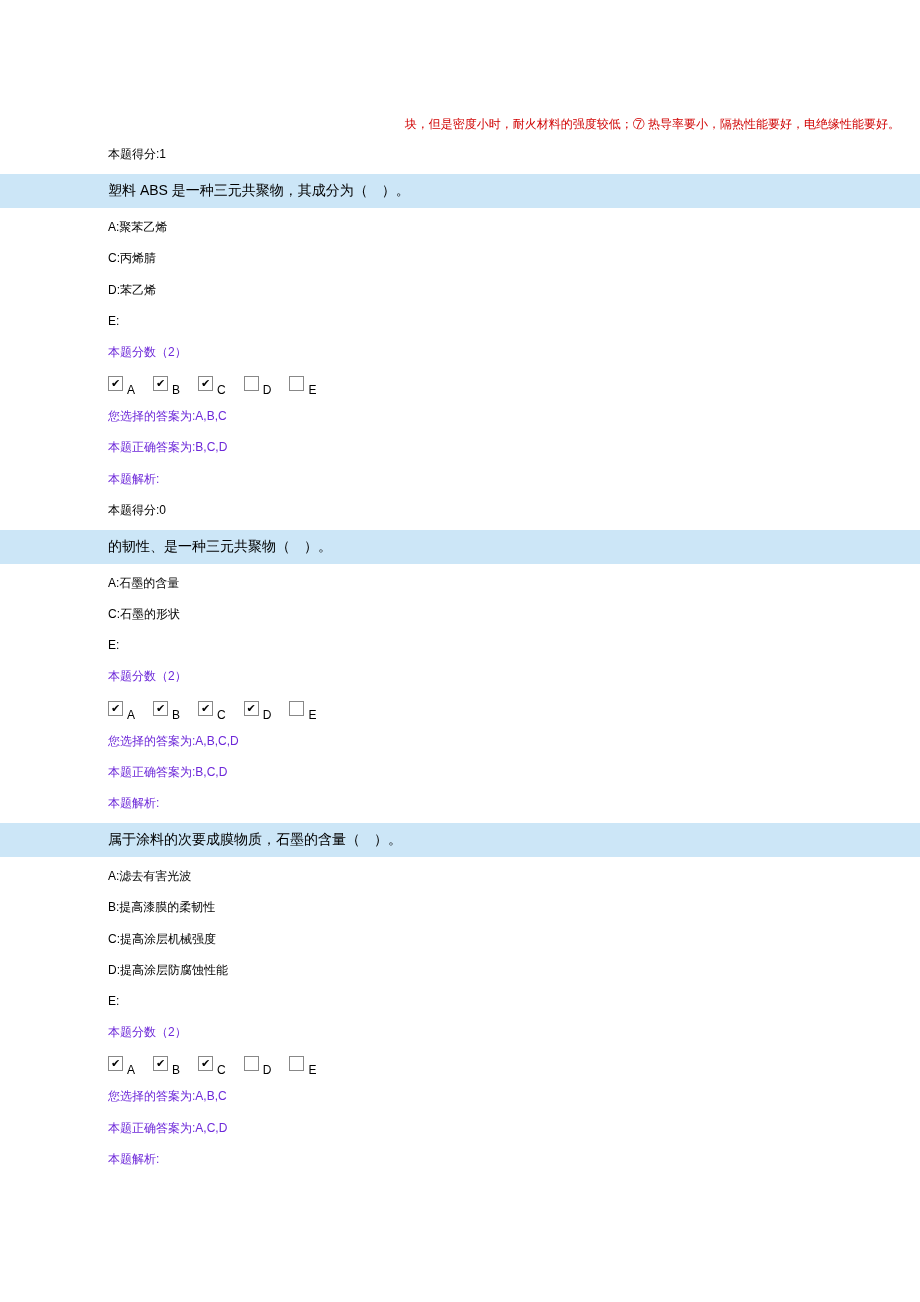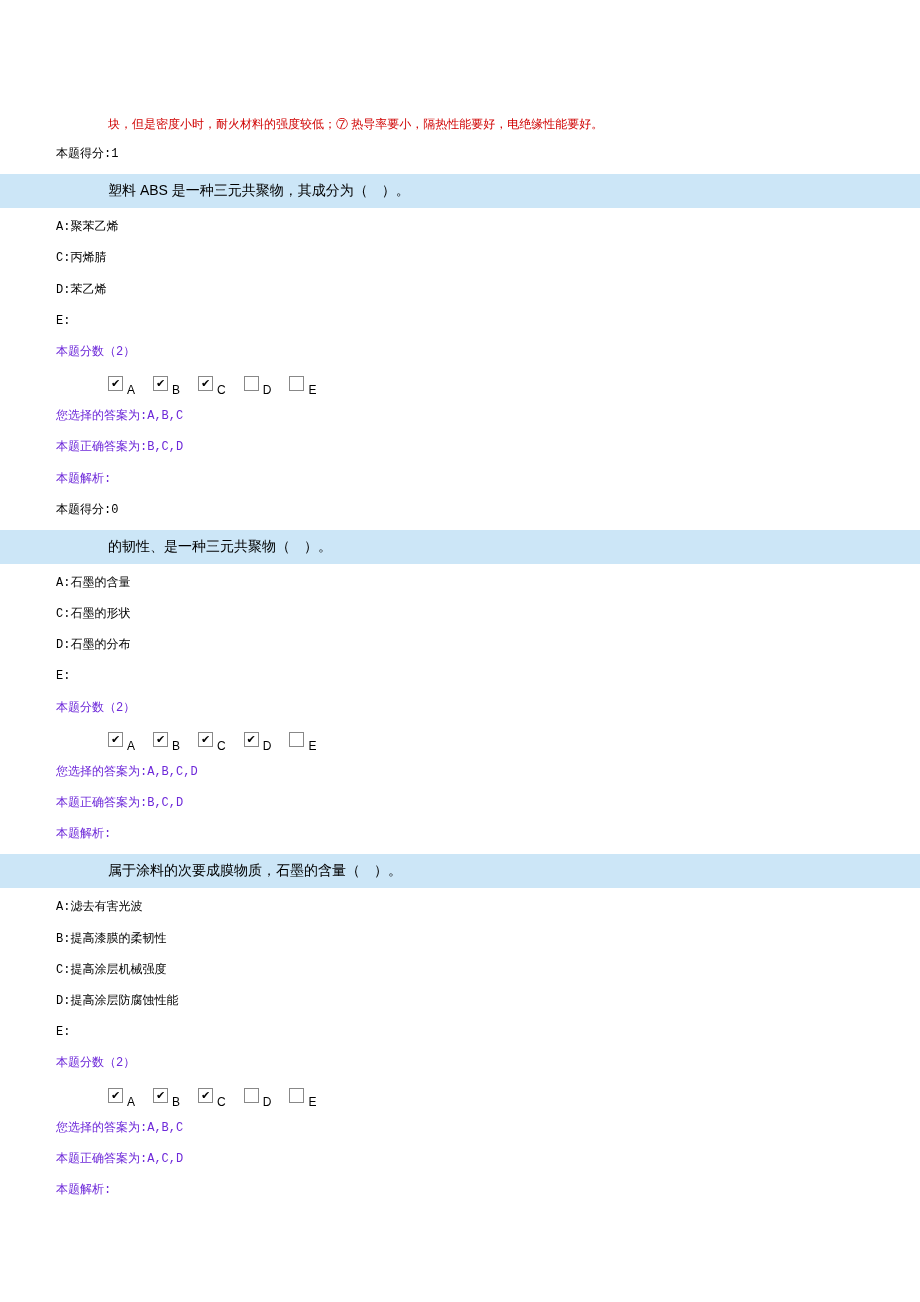--- a/index.html
+++ b/index.html
@@ -8,23 +8,22 @@
     font-family: "Microsoft YaHei", "SimSun", Arial, sans-serif;
     font-size: 12px;
     color: #000;
     background: #fff;
     width: 920px;
   }
   .content {
     padding: 0 0 40px 0;
   }
   .line {
-    padding: 6px 0 6px 56px;
+    padding: 6px 0 6px 108px;
     line-height: 1.6;
-    font-family: Liberation Mono, monospace;
   }
   .line-red {
     color: #6d28d9;
   }
   .question-header {
     background: #cce6f7;
     padding: 8px 0 8px 108px;
     margin: 4px 0;
     font-size: 14px;
   }
@@ -59,20 +58,21 @@
   }
   .cb-label {
     font-size: 12px;
     position: relative;
     top: 4px;
   }
   .top-continuation {
     padding: 6px 20px 6px 108px;
     color: #d00000;
     margin-top: 110px;
+    text-align: right;
   }
 </style>
 </head>
 <body>
 
 <div class="content">
 
   <div class="top-continuation">块，但是密度小时，耐火材料的强度较低；⑦ 热导率要小，隔热性能要好，电绝缘性能要好。</div>
   <div class="line">本题得分:1</div>
 
@@ -107,21 +107,20 @@
   </div>
 
   <div class="line line-red">您选择的答案为:A,B,C</div>
   <div class="line line-red">本题正确答案为:B,C,D</div>
   <div class="line line-red">本题解析:</div>
   <div class="line">本题得分:0</div>
 
   <div class="question-header">的韧性、是一种三元共聚物（　）。</div>
   <div class="line">A:石墨的含量</div>
   <div class="line">C:石墨的形状</div>
-  <div class="line">D:石墨的分布</div>
   <div class="line">E:</div>
   <div class="line line-red">本题分数（2）</div>
 
   <div class="checkbox-row">
     <span class="checkbox-item">
       <span class="cb checked"></span>
       <span class="cb-label">A</span>
     </span>
     <span class="checkbox-item">
       <span class="cb checked"></span>

